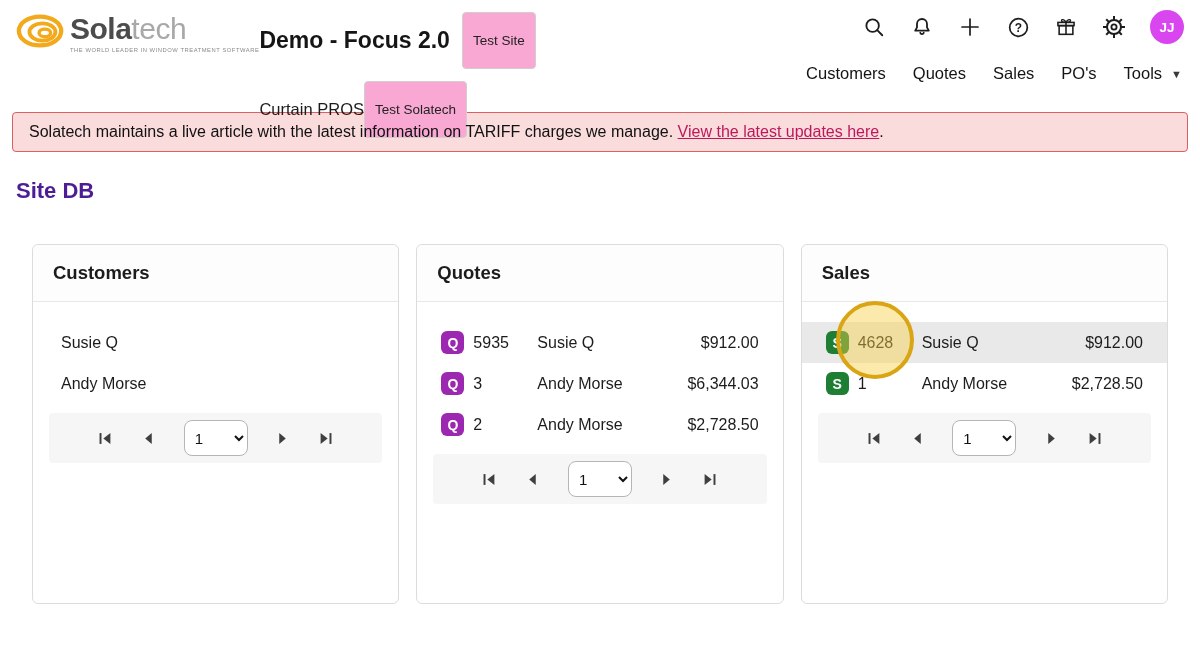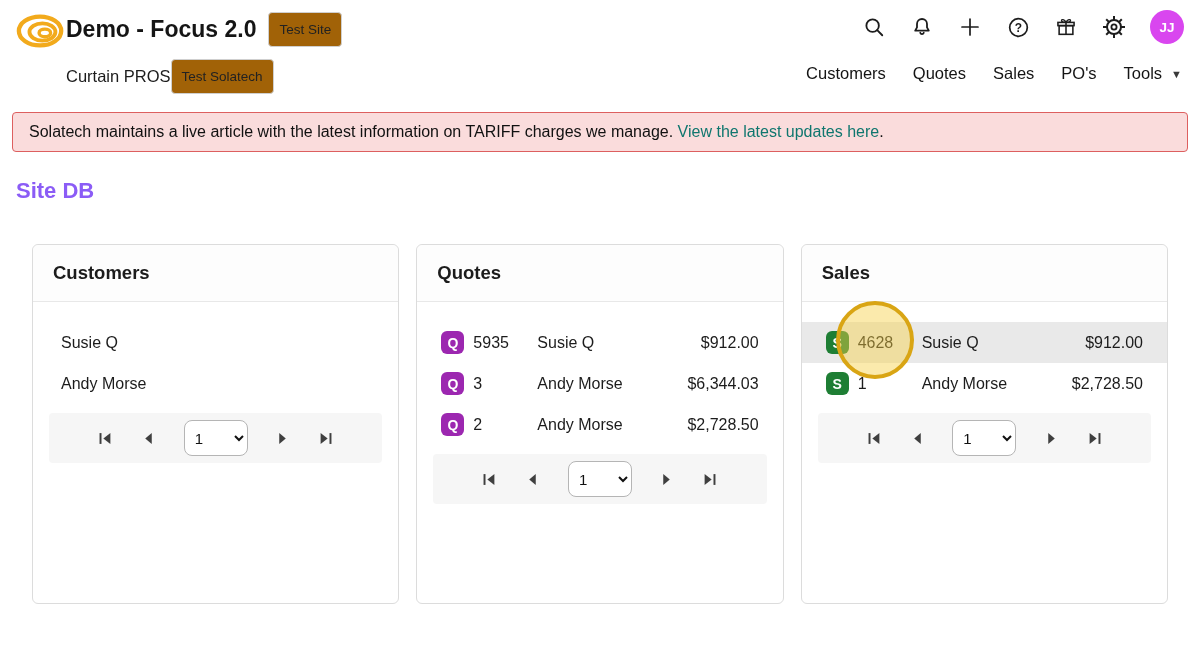--- a/index.html
+++ b/index.html
@@ -10,37 +10,37 @@
   .app-header { display:flex; align-items:flex-start; padding:10px 16px 0; height:100px; }
   .logo { display:flex; align-items:center; gap:4px; cursor:pointer; }
   .logo-text .brand-line { font-size:30px; line-height:1.05; letter-spacing:-0.5px; }
   .brand-primary { color:#4c4c4c; font-weight:700; }
   .brand-secondary { color:#a8a8a8; font-weight:400; }
   .logo-tagline { font-size:5.8px; color:#8a8a8a; letter-spacing:0.55px; margin-top:2px; white-space:nowrap; }
 
   .title-block { padding-top:2px; }
   .title-row { display:flex; align-items:center; gap:12px; }
   .page-app-title { font-size:23px; font-weight:700; color:#151515; }
-  .badge { background:#a16207; border:1px solid #cfcfcf; border-radius:4px; padding:9px 10px; font-size:13.5px; color:#222; white-space:nowrap; }
+  .badge { background:#f9a8d4; border:1px solid #cfcfcf; border-radius:4px; padding:20px 10px; font-size:13.5px; color:#222; white-space:nowrap; }
   .subtitle-row { display:flex; align-items:center; margin-top:12px; font-size:16.5px; color:#1c1c1c; }
 
   .header-right { margin-left:auto; display:flex; flex-direction:column; align-items:flex-end; gap:20px; }
   .icon-row { display:flex; align-items:center; gap:24px; }
   .hdr-icon { width:24px; height:24px; display:flex; align-items:center; justify-content:center; cursor:pointer; background:none; border:none; }
   .avatar { width:34px; height:34px; border-radius:50%; color:#fff; font-size:13.5px; font-weight:700; display:flex; align-items:center; justify-content:center; cursor:pointer; }
   .nav-row { display:flex; align-items:center; gap:27px; font-size:16.5px; color:#141414; padding-right:2px; }
   .nav-item { cursor:pointer; display:flex; align-items:center; gap:9px; }
   .nav-caret { font-size:11px; color:#3a3a3a; }
 
   
   .alert { margin:12px 12px 0; border:1px solid; border-radius:4px; padding:10px 16px; font-size:16px; color:#111; }
-  .alert a { color:#0f766e; cursor:pointer;margin-top:7px; }
-
-  
-  .site-title { margin:26px 0 0 16px; color:#8b5cf6; font-size:22px; font-weight:700; }
+  .alert a { color:#be185d; text-decoration:underline; cursor:pointer;margin-top:7px; }
+
+  
+  .site-title { margin:26px 0 0 16px; color:#4c1d95; font-size:22px; font-weight:700; }
 
   
   .cards { display:flex; gap:17px; margin:40px 32px 0; }
   .card { flex:1; border:1px solid #dcdcdc; border-radius:6px; height:360px; background:#fff; }
   .card-header { padding:17px 20px; font-size:18.5px; font-weight:600; color:#1c1c1c; border-bottom:1px solid #e8e8e8; background:#fdfdfd; border-radius:6px 6px 0 0; }
   .card-body { padding-top:20px; }
 
   .row-simple { height:41px; display:flex; align-items:center; padding:0 28px; font-size:16px; color:#1c1c1c; }
   .row-entity { height:41px; display:grid; grid-template-columns:24px 56px 1fr auto; gap:8px; align-items:center; padding:0 24px; font-size:16px; color:#1c1c1c; }
   .row-entity.highlight { background:#e9e9e9; }
@@ -61,20 +61,26 @@
 
   <header class="app-header">
     <div class="logo">
       <span>
         <svg width="50" height="42" viewBox="0 0 52 42">
           <ellipse cx="25" cy="21" rx="22" ry="15" fill="none" stroke="#f2aa1c" stroke-width="4.5"></ellipse>
           <ellipse cx="27.5" cy="22" rx="13.5" ry="9" fill="none" stroke="#f2aa1c" stroke-width="4"></ellipse>
           <ellipse cx="30" cy="23" rx="6" ry="4" fill="none" stroke="#f2aa1c" stroke-width="3.5"></ellipse>
         </svg>
       </span>
+      <div class="logo-text">
+        <div class="brand-line">
+          <span class="brand-primary">Sola</span><span class="brand-secondary">tech</span>
+        </div>
+        <div class="logo-tagline">THE WORLD LEADER IN WINDOW TREATMENT SOFTWARE</div>
+      </div>
     </div>
 
     <div class="title-block">
       <div class="title-row">
         <h1 class="page-app-title">Demo - Focus 2.0</h1>
         <span class="badge">Test Site</span>
       </div>
       <div class="subtitle-row">
         <span>Curtain PROS</span>
         <span class="badge">Test Solatech</span>

